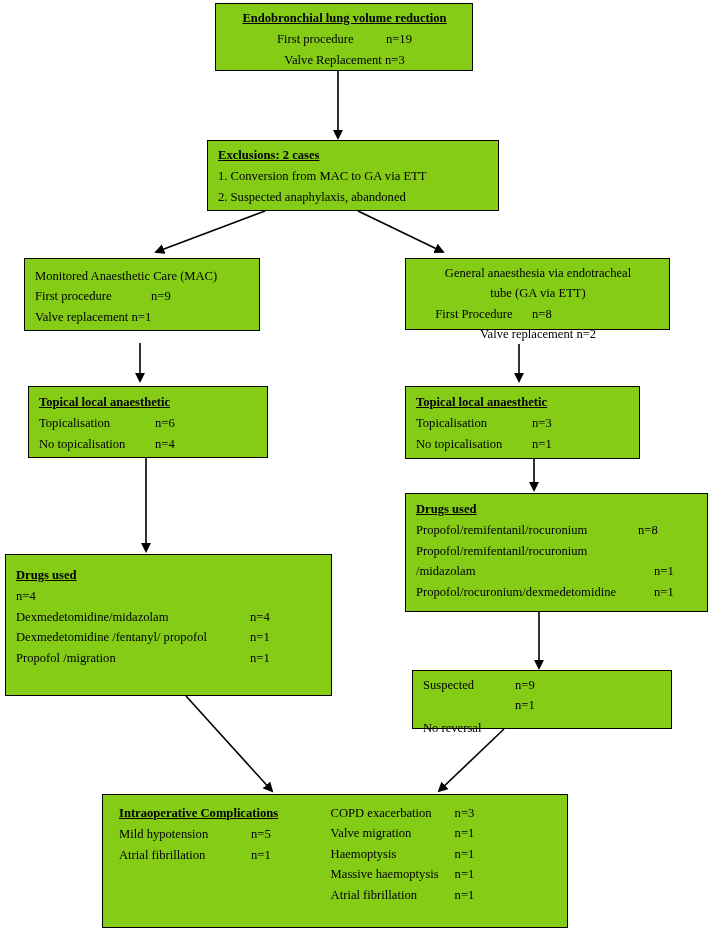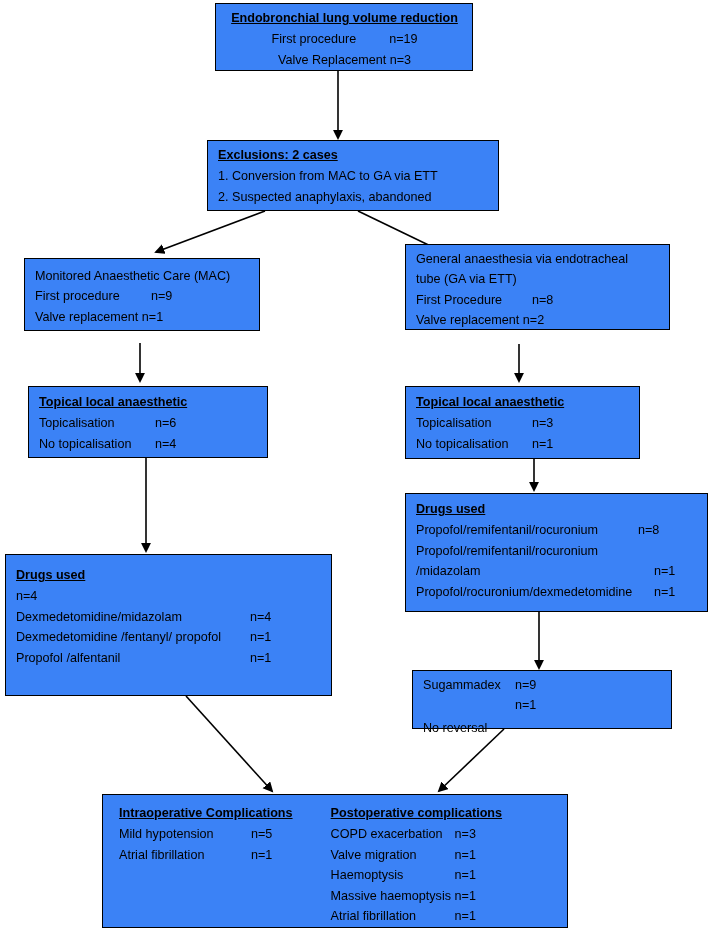--- a/index.html
+++ b/index.html
@@ -15,24 +15,25 @@
     position: relative;
     width: 709px;
     height: 930px;
     background: #ffffff;
     overflow: hidden;
   }
   .box {
     position: absolute;
     box-sizing: border-box;
     border: 1.6px solid #000000;
-    background: #3b82f6;
+    background: #84cc16;
     font-size: 12.6px;
     line-height: 1.62;
     color: #000;
+    font-family: Liberation Serif, serif;
   }
   .box .pad {
     padding: 6px 9px 6px 10px;
   }
   .hdr {
     font-weight: bold;
     text-decoration: underline;
     display: inline-block;
     white-space: nowrap;
   }
@@ -126,21 +127,21 @@
     <div class="pad" style="padding-top:7px;">
       <div class="plain">Monitored Anaesthetic Care (MAC)</div>
       <div class="row">
         <span class="lbl" style="width:116px;">First procedure</span>
         <span class="num">n=9</span>
       </div>
       <div class="plain">Valve replacement n=1</div>
     </div>
   </div>
 
-  <div class="box" style="left:405px; top:244px; width:265px; height:86px;">
+  <div class="box" style="left:405px; top:258px; width:265px; height:72px;text-align:center;">
     <div class="pad" style="padding-top:4px;">
       <div class="plain">General anaesthesia via endotracheal</div>
       <div class="plain">tube (GA via ETT)</div>
       <div class="row">
         <span class="lbl" style="width:116px;">First Procedure</span>
         <span class="num">n=8</span>
       </div>
       <div class="plain">Valve replacement n=2</div>
     </div>
   </div>
@@ -203,30 +204,30 @@
       </div>
       <div class="row">
         <span class="lbl" style="width:234px;">Dexmedetomidine/midazolam</span>
         <span class="num">n=4</span>
       </div>
       <div class="row">
         <span class="lbl" style="width:234px;">Dexmedetomidine /fentanyl/ propofol</span>
         <span class="num">n=1</span>
       </div>
       <div class="row">
-        <span class="lbl" style="width:234px;">Propofol /alfentanil</span>
+        <span class="lbl" style="width:234px;">Propofol /migration</span>
         <span class="num">n=1</span>
       </div>
     </div>
   </div>
 
   <div class="box" style="left:412px; top:670px; width:260px; height:59px;">
     <div class="pad" style="padding-top:4px;">
       <div class="row">
-        <span class="lbl" style="width:92px;">Sugammadex</span>
+        <span class="lbl" style="width:92px;">Suspected</span>
         <span class="num">n=9</span>
       </div>
       <div class="row">
         <span class="lbl" style="width:92px;margin-top:23px;">No reversal</span>
         <span class="num">n=1</span>
       </div>
     </div>
   </div>
 
   <div class="box" style="left:102px; top:794px; width:466px; height:134px;">
@@ -236,21 +237,20 @@
         <div class="row">
           <span class="lbl" style="width:132px;">Mild hypotension</span>
           <span class="num">n=5</span>
         </div>
         <div class="row">
           <span class="lbl" style="width:132px;">Atrial fibrillation</span>
           <span class="num">n=1</span>
         </div>
       </div>
       <div class="col-b">
-        <div class="hdr-line"><span class="hdr">Postoperative complications</span></div>
         <div class="row">
           <span class="lbl" style="width:124px;">COPD exacerbation</span>
           <span class="num">n=3</span>
         </div>
         <div class="row">
           <span class="lbl" style="width:124px;">Valve migration</span>
           <span class="num">n=1</span>
         </div>
         <div class="row">
           <span class="lbl" style="width:124px;">Haemoptysis</span>

